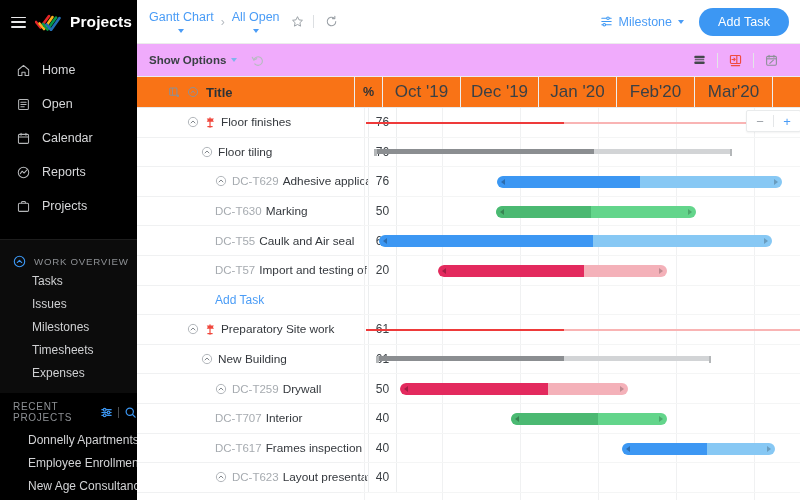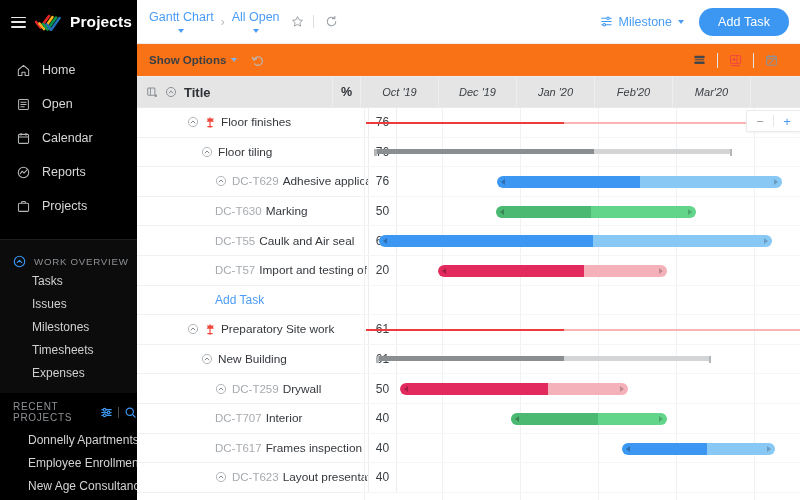--- a/index.html
+++ b/index.html
@@ -72,36 +72,36 @@
   .ms-btn .caret { width: 0; height: 0; border-left: 3.5px solid transparent; border-right: 3.5px solid transparent; border-top: 4px solid #4a9cf6; }
   .add-task {
     background: #3c97f3; color: #fff; border: none; border-radius: 16px;
     height: 28px; padding: 0 19px; font-size: 12.5px; font-family: inherit;
     cursor: pointer; font-weight: normal; letter-spacing: .1px;
   }
 
   
   .optbar {
     height: 33px; flex: 0 0 33px; display: flex; align-items: center;
-    padding: 0 11px 0 12px; background: #f97316; border-bottom: 1px solid #ebedee;
+    padding: 0 11px 0 12px; background: #f0abfc; border-bottom: 1px solid #ebedee;
   }
   .show-opts { display: flex; align-items: center; gap: 5px; font-size: 11.5px; font-weight: bold; color: #3b4045; cursor: pointer; }
   .show-opts .caret { width: 0; height: 0; border-left: 3.5px solid transparent; border-right: 3.5px solid transparent; border-top: 4px solid #7fb4ec; }
   .undo-ico { margin-left: 14px; cursor: pointer; display: flex; }
   .opt-right { margin-left: auto; display: flex; align-items: center; }
   .opt-right .oi { padding: 0 10px; cursor: pointer; display: flex; align-items: center; }
   .opt-vsep { width: 1px; height: 15px; background: #e2e5e7; }
 
   
-  .gridhead { height: 31px; flex: 0 0 31px; display: flex; border-bottom: 1px solid #e7e9ea; background: #e5e5e5; }
+  .gridhead { height: 31px; flex: 0 0 31px; display: flex; border-bottom: 1px solid #e7e9ea; background: #f97316; padding-left: 22px; }
   .gh-title { width: 196px; flex: 0 0 196px; display: flex; align-items: center; gap: 7px; padding-left: 9px; border-right: 1px solid #eceeef; }
   .gh-title .t { font-size: 13px; font-weight: bold; color: #2e3236; }
   .gh-pct { width: 28px; flex: 0 0 28px; display: flex; align-items: center; justify-content: center; font-size: 12.5px; font-weight: bold; color: #2e3236; border-right: 1px solid #eceeef; }
   .gh-months { flex: 1 1 auto; display: flex; position: relative; }
-  .gh-m { width: 78px; flex: 0 0 78px; display: flex; align-items: center; justify-content: center; font-size: 11px; color: #3b4045; border-right: 1px solid #eceeef; font-style: italic; }
+  .gh-m { width: 78px; flex: 0 0 78px; display: flex; align-items: center; justify-content: center; font-size: 17px; color: #3b4045; border-right: 1px solid #eceeef; }
 
   
   .body { flex: 1 1 auto; display: flex; overflow: hidden; position: relative; }
   .col-left { width: 224px; flex: 0 0 224px; position: relative; }
   .col-right { flex: 1 1 auto; position: relative; overflow: hidden; }
 
   .row {
     height: 29.6px; display: flex; align-items: center;
     border-bottom: 1px solid #f0f1f2; position: relative; background: #fff;
   }

